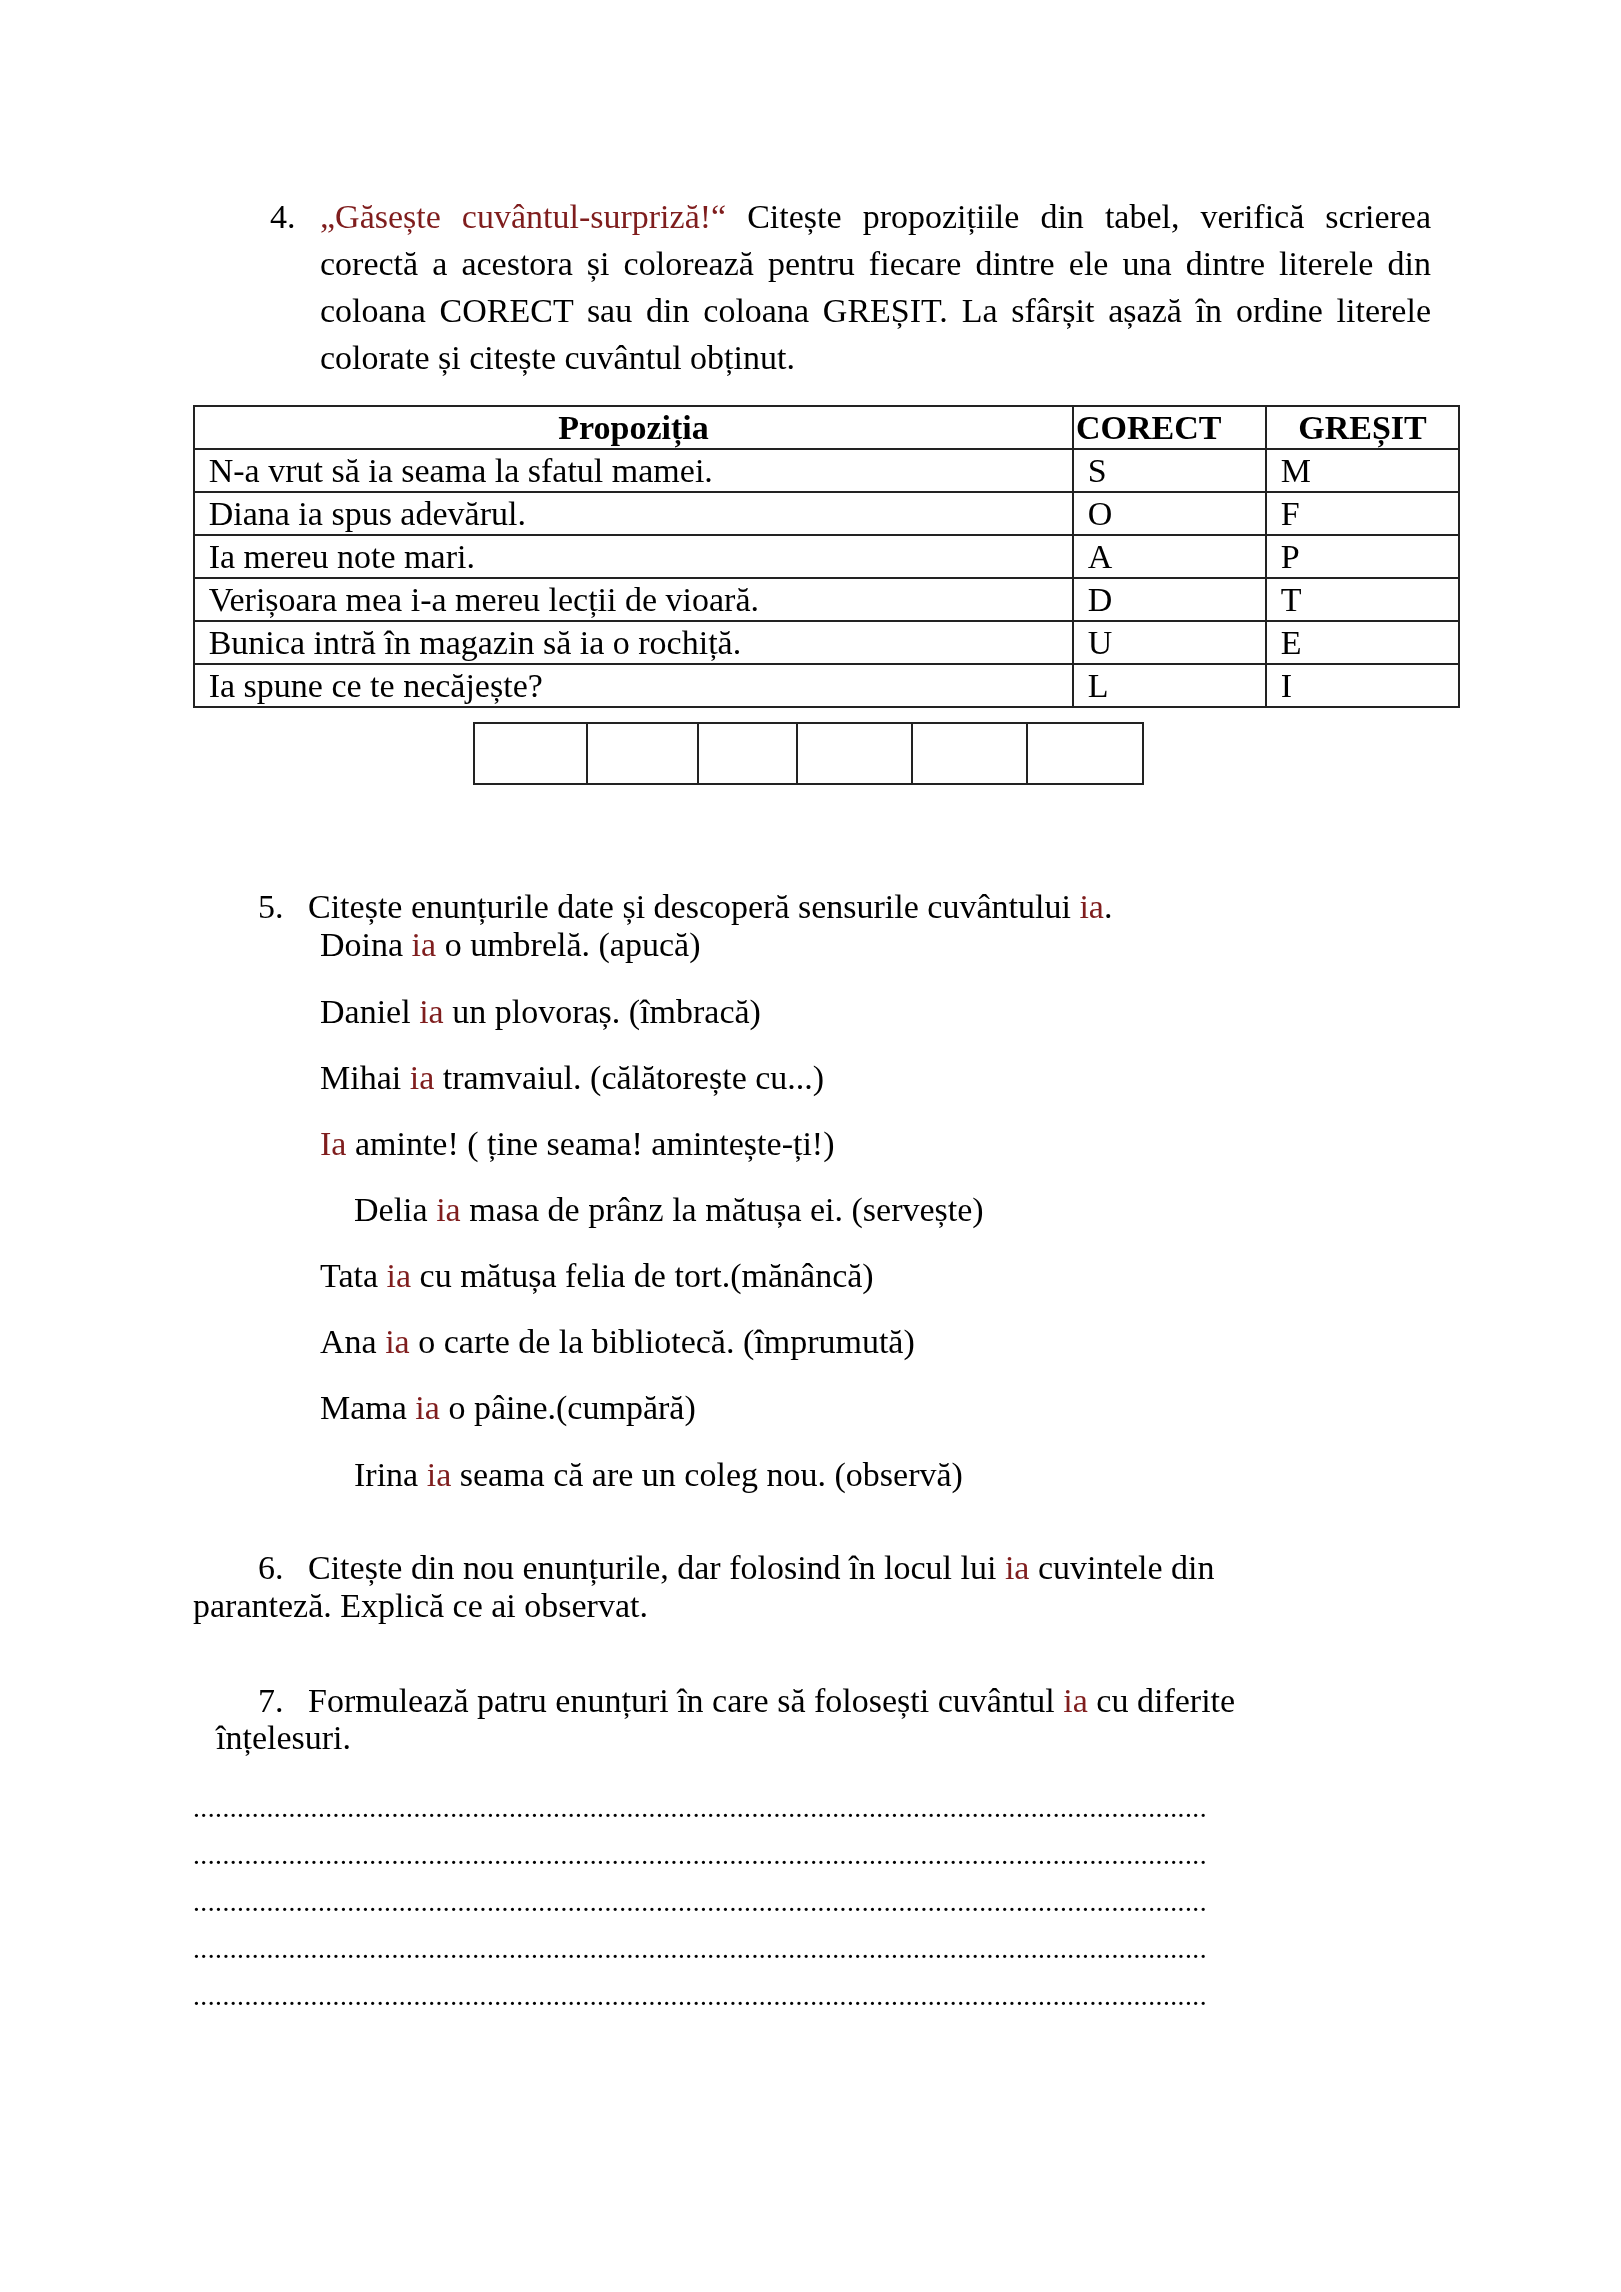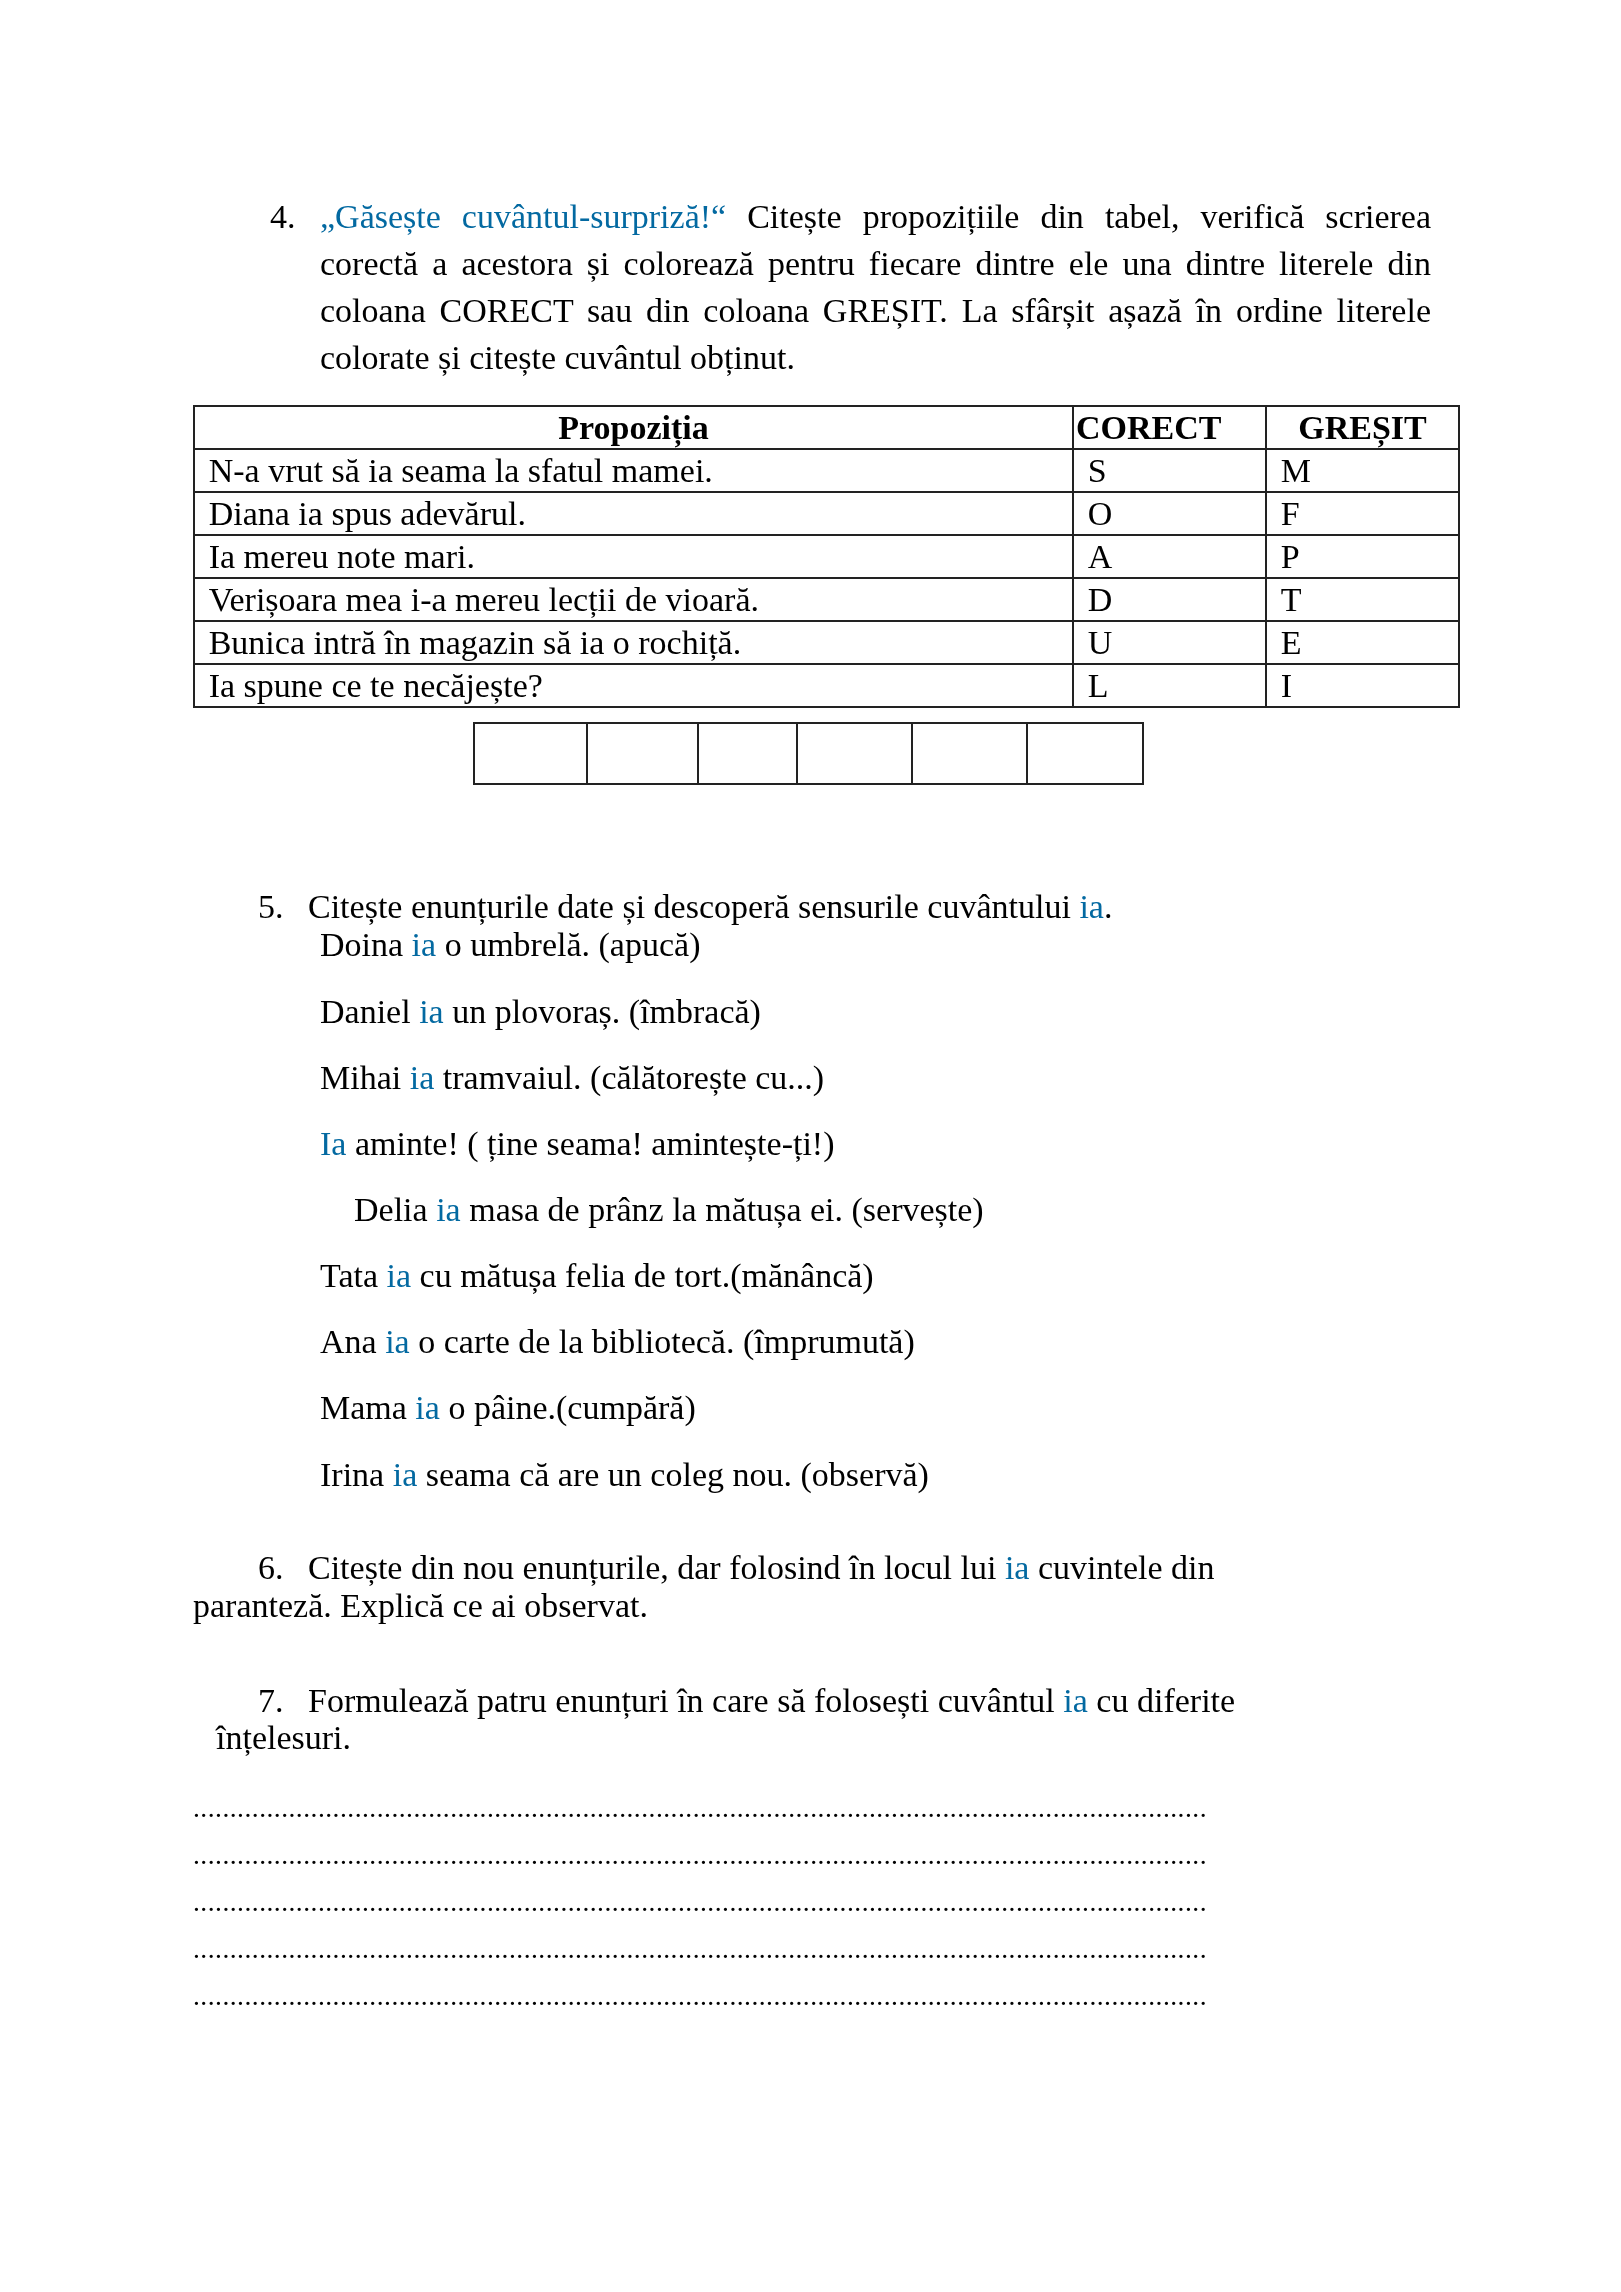--- a/index.html
+++ b/index.html
@@ -1,21 +1,21 @@
 <!DOCTYPE html>
 <html><head>
 <meta charset="utf-8">
 <style>
   html, body { margin: 0; padding: 0; background: #ffffff; }
   body {
     width: 1621px; height: 2293px; position: relative; overflow: hidden;
     font-family: "Liberation Serif", "DejaVu Serif", serif;
     color: #000;
   }
-  .accent { color: #0369a1; }
+  .accent { color: #7f1d1d; }
   .abs { position: absolute; }
   .line { font-size: 34px; line-height: 47px; white-space: nowrap; }
 
   
   #ex4 { left: 270px; top: 193px; width: 1161px; }
   #ex4 .num { position: absolute; left: 0; top: 0; width: 49px; }
   #ex4 .para {
     margin-left: 50px; font-size: 34px; line-height: 47px; text-align: justify;
     text-align-last: left;
   }
@@ -123,21 +123,21 @@
 </div>
 <div id="ex5-items">
     <div class="abs line ex5-item" style="top: 921px;"><span>Doina </span><span class="accent">ia</span><span> o umbrelă. (apucă)</span></div>
     <div class="abs line ex5-item" style="top: 988px;"><span>Daniel </span><span class="accent">ia</span><span> un plovoraș. (îmbracă)</span></div>
     <div class="abs line ex5-item" style="top: 1054px;"><span>Mihai </span><span class="accent">ia</span><span> tramvaiul. (călătorește cu...)</span></div>
     <div class="abs line ex5-item" style="top: 1120px;"><span></span><span class="accent">Ia</span><span> aminte! ( ține seama! amintește-ți!)</span></div>
     <div class="abs line ex5-item" style="top: 1186px; margin-left: 34px;"><span>Delia </span><span class="accent">ia</span><span> masa de prânz la mătușa ei. (servește)</span></div>
     <div class="abs line ex5-item" style="top: 1252px;"><span>Tata </span><span class="accent">ia</span><span> cu mătușa felia de tort.(mănâncă)</span></div>
     <div class="abs line ex5-item" style="top: 1318px;"><span>Ana </span><span class="accent">ia</span><span> o carte de la bibliotecă. (împrumută)</span></div>
     <div class="abs line ex5-item" style="top: 1384px;"><span>Mama </span><span class="accent">ia</span><span> o pâine.(cumpără)</span></div>
-    <div class="abs line ex5-item" style="top: 1451px;"><span>Irina </span><span class="accent">ia</span><span> seama că are un coleg nou. (observă)</span></div>
+    <div class="abs line ex5-item" style="top: 1451px; margin-left: 34px;"><span>Irina </span><span class="accent">ia</span><span> seama că are un coleg nou. (observă)</span></div>
   </div>
 
 <div class="abs line ex-heading" style="top:1516px;">
   <span style="display:inline-block;width:50px;">6.</span><span>Citește din nou enunțurile, dar folosind în locul lui </span><span class="accent">ia</span><span> cuvintele din</span>
 </div>
 <div class="abs line" style="left:193px;top:1582px;">paranteză. Explică ce ai observat.</div>
 
 <div class="abs line ex-heading" style="top:1649px;">
   <span style="display:inline-block;width:50px;">7.</span><span>Formulează patru enunțuri în care să folosești cuvântul </span><span class="accent">ia</span><span> cu diferite</span>
 </div>

